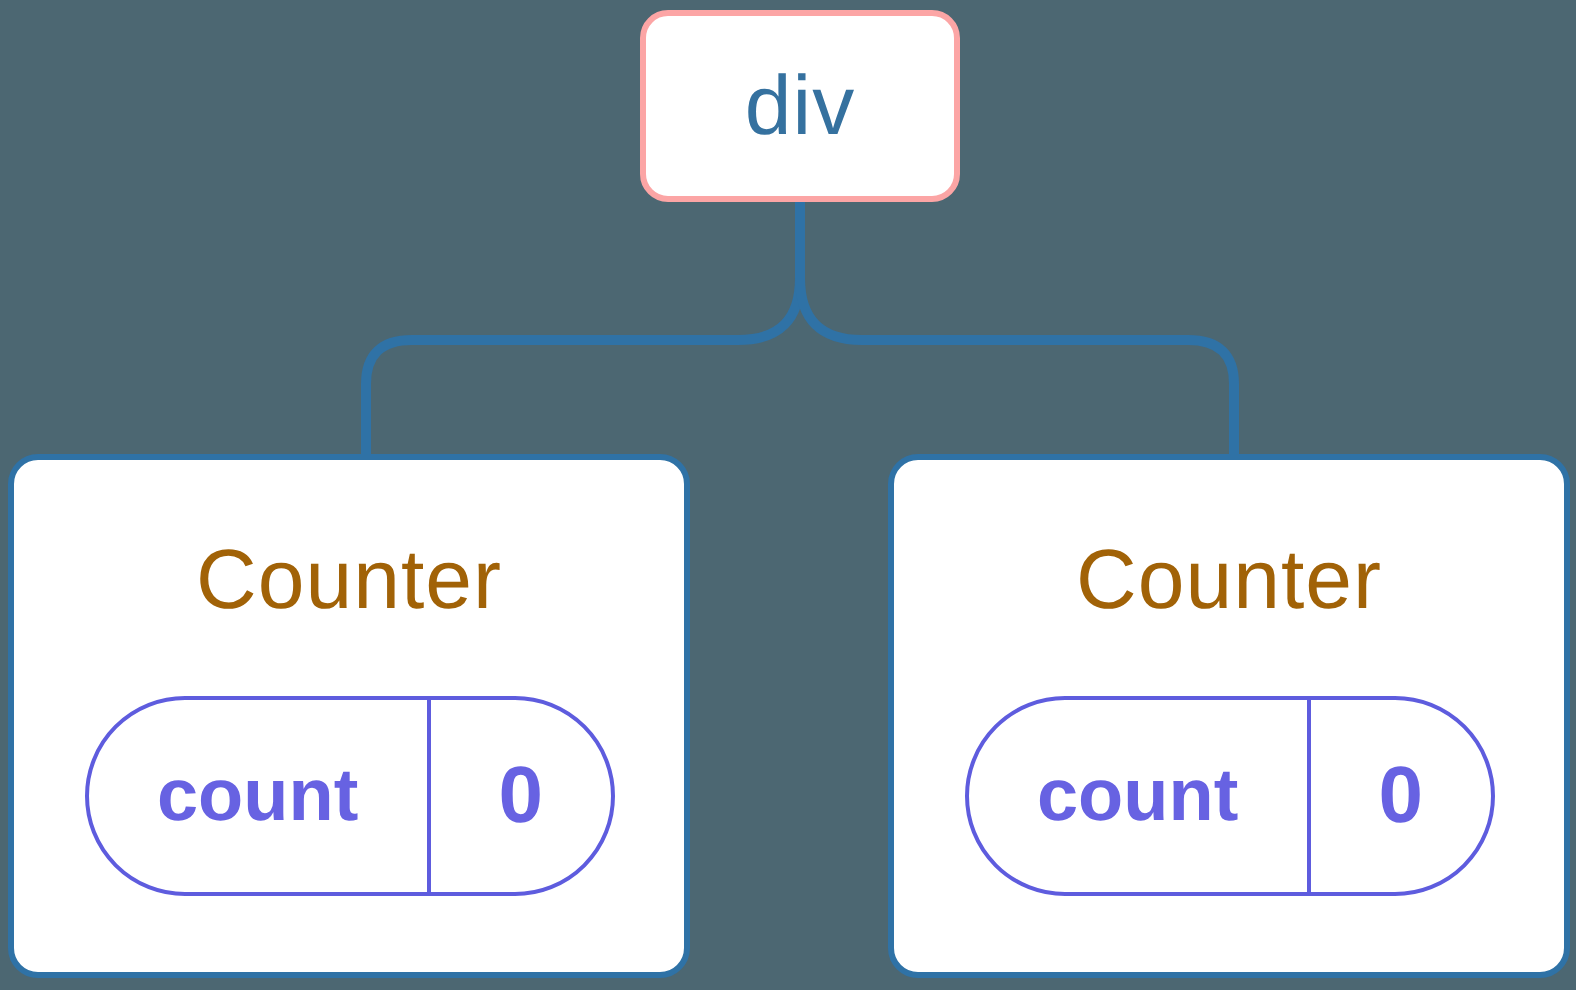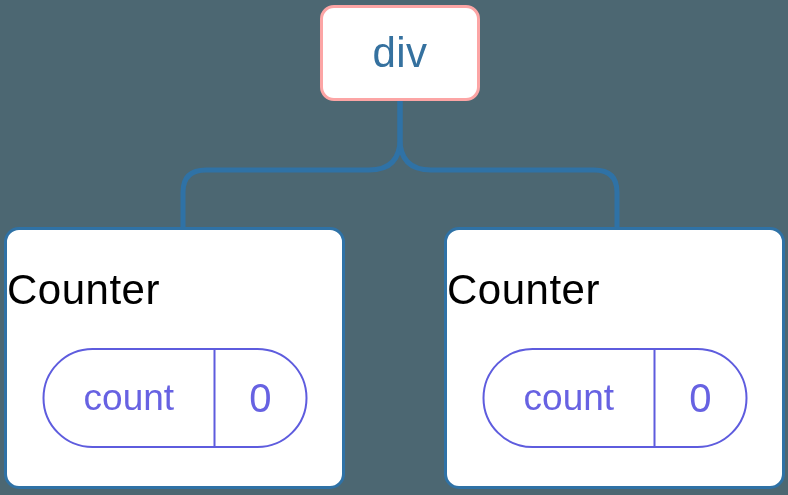--- a/index.html
+++ b/index.html
@@ -37,36 +37,37 @@
     background: #ffffff;
     border: 3px solid #2F72A6;
     border-radius: 15px;
   }
   .card.left  { left: 4px; }
   .card.right { left: 444px; }
   .card-title {
     position: absolute;
     top: 36px; left: 0;
     width: 100%;
-    text-align: left;
-    color: #000000;
+    text-align: center;
+    color: #a16207;
     font-size: 42px;
     font-weight: 500;
     letter-spacing: 0.5px;
   }
   .pill {
     position: absolute;
     top: 118px; left: 50%;
     transform: translateX(-50%);
     width: 261px; height: 96px;
     border: 2.5px solid #5E5CDE;
     border-radius: 60px;
     display: flex;
     background: #ffffff;
     overflow: hidden;
+    font-weight: bold;
   }
   .pill-key {
     flex: 0 0 65%;
     display: flex; align-items: center; justify-content: center;
     border-right: 2.5px solid #5E5CDE;
     color: #6762E2;
     font-size: 37px;
   }
   .pill-value {
     flex: 1 1 auto;

